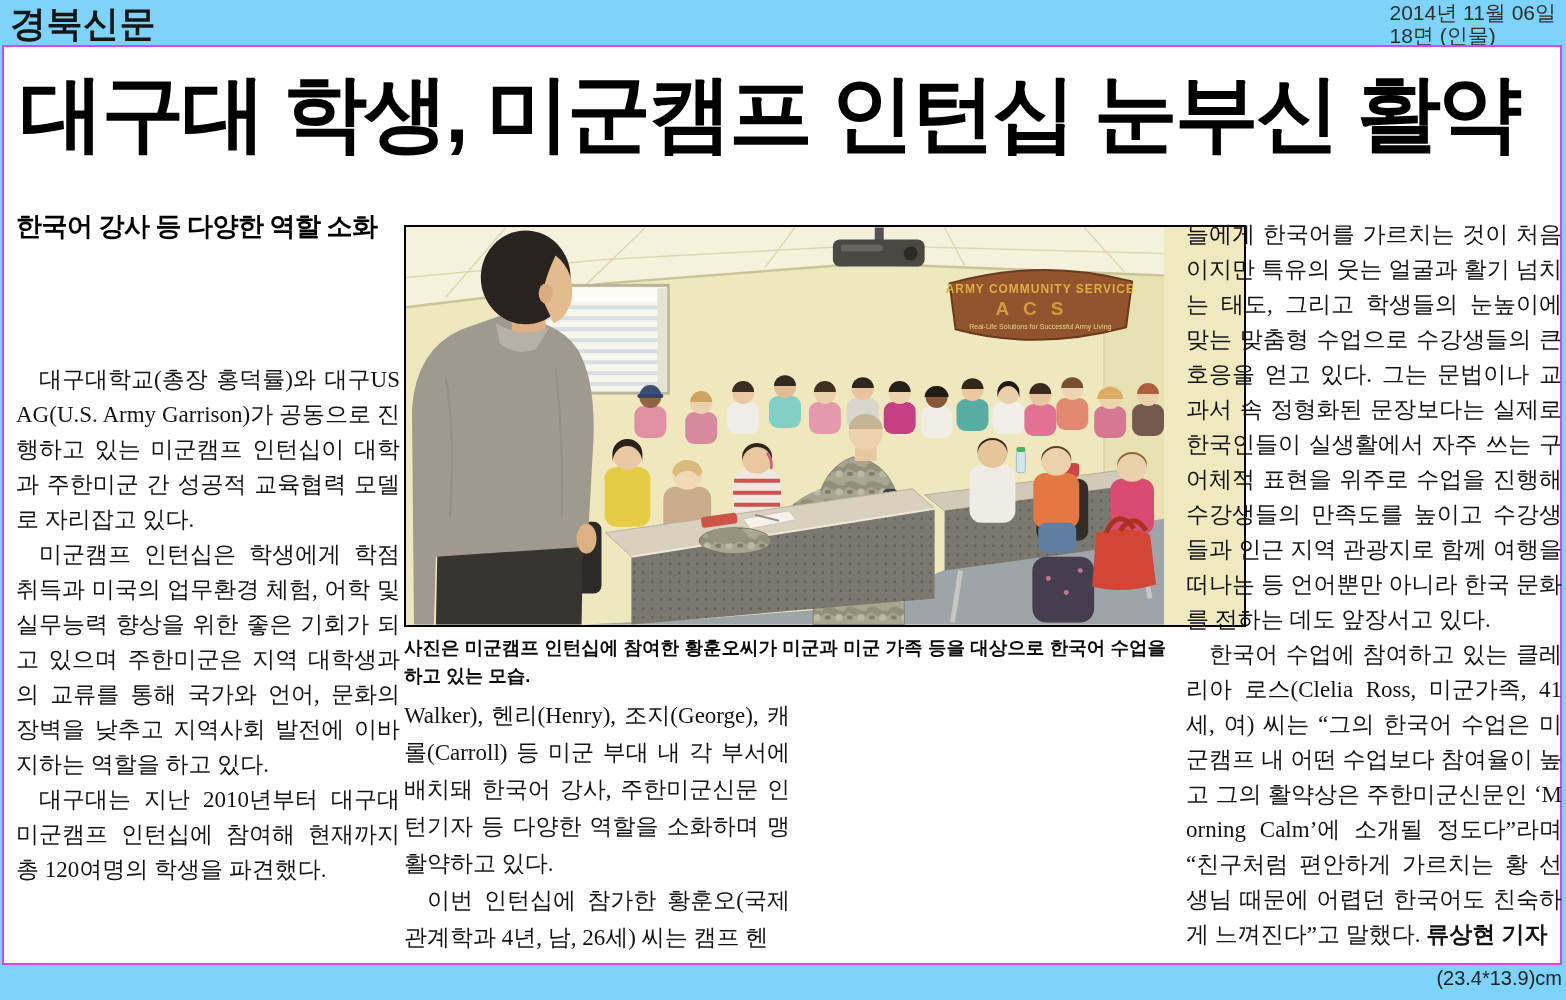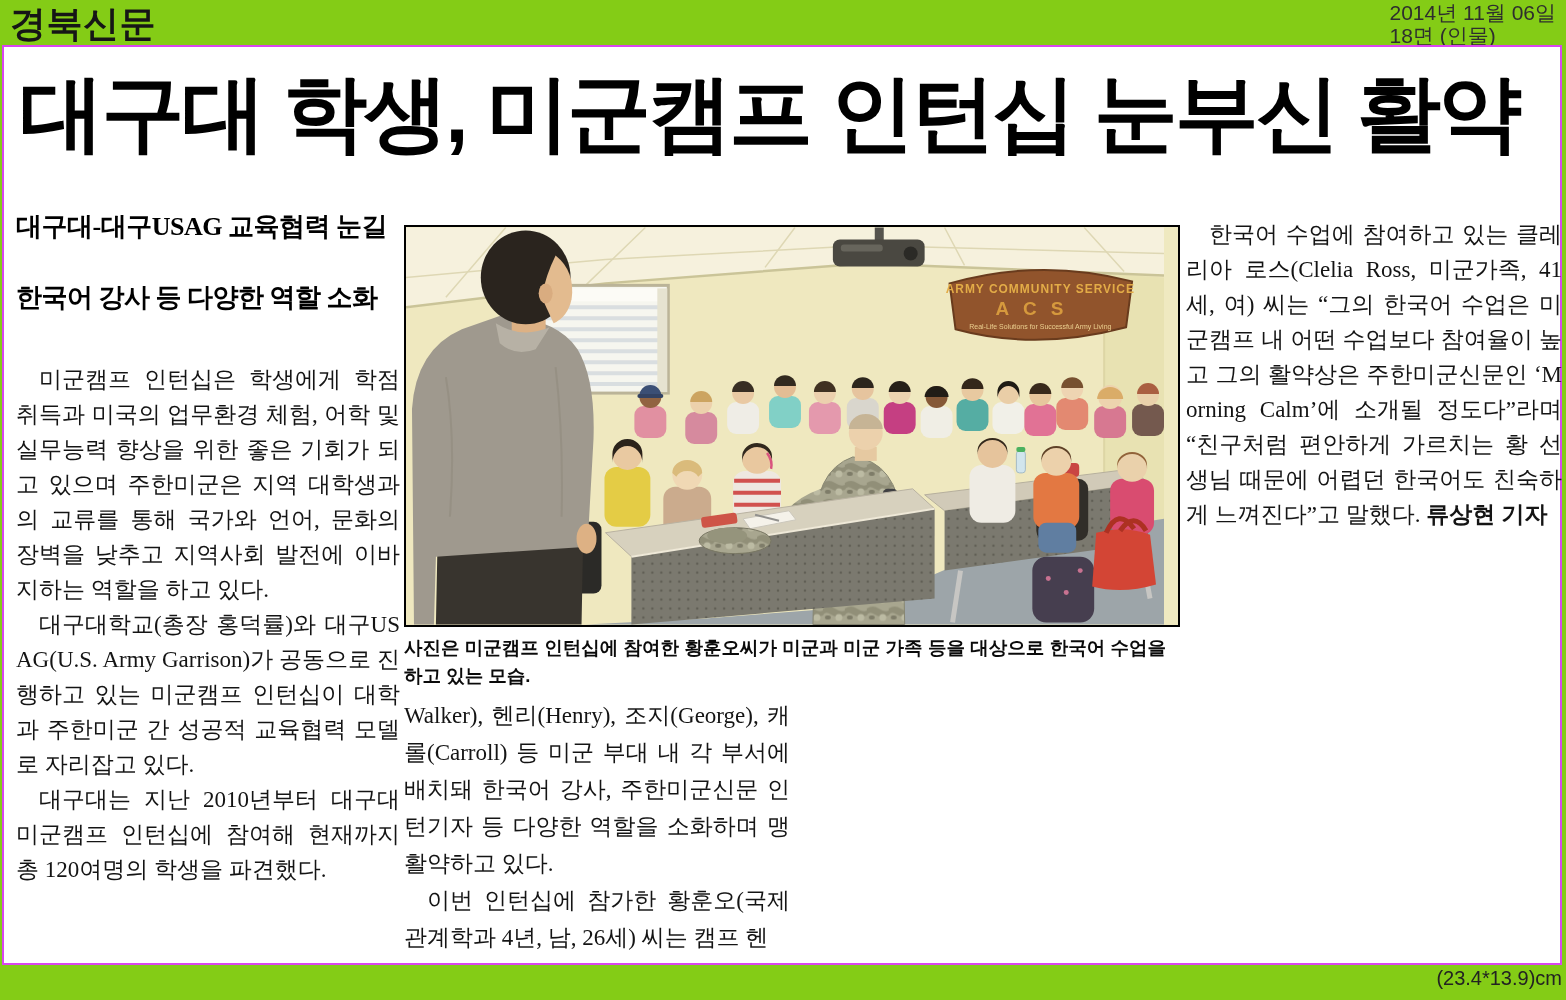--- a/index.html
+++ b/index.html
@@ -1,21 +1,21 @@
 <!DOCTYPE html>
 <html lang="ko"><head>
 <meta charset="utf-8">
 <style>
   * { margin:0; padding:0; box-sizing:border-box; }
   html,body { background:#ffffff; }
   body {
     width:1566px; height:1000px; position:relative; overflow:hidden;
     font-family:"Liberation Serif","DejaVu Serif",serif; color:#111;
   }
-  .page { position:absolute; inset:0; background:#84cc16; }
+  .page { position:absolute; inset:0; background:#7dd3fc; }
 
   .masthead {
     position:absolute; left:10px; top:0;
     font-family:"Liberation Sans","DejaVu Sans",sans-serif;
     font-weight:800; font-size:36px; color:#161616; letter-spacing:0.5px;
   }
   .dateline {
     position:absolute; right:10px; top:1px; text-align:left;
     font-family:"Liberation Sans","DejaVu Sans",sans-serif;
     font-size:21px; line-height:23px; color:#2e2e2e; font-weight:500;
@@ -42,21 +42,21 @@
     font-size:23px; color:#141414;
   }
   .col p { text-indent:23px; margin:0; }
   .col p.cont { text-indent:0; }
   .col1 { left:12px;   top:315px; width:384px; line-height:35px; }
   .col2 { left:400px;  top:650px; width:386px; line-height:37px; }
   .col3 { left:790px;  top:650px; width:384px; line-height:37px; }
   .col4 { left:1182px; top:170px; width:376px; line-height:35px; }
 
   .photo-frame {
-    position:absolute; left:400px; top:178px; width:776px; height:402px;
+    position:absolute; left:400px; top:178px; width:842px; height:402px;
     border:2px solid #000; background:#efe9c0; overflow:hidden;
   }
   .caption {
     position:absolute; left:400px; top:587px; width:762px;
     font-family:"Liberation Sans","DejaVu Sans",sans-serif;
     font-weight:700; font-size:18.5px; line-height:28px; color:#0a0a0a;
     text-align:justify; word-break:break-all;
   }
   .byline { font-family:"Liberation Sans","DejaVu Sans",sans-serif; font-weight:700; white-space:nowrap; }
   .size-note {
@@ -75,27 +75,26 @@
   <div class="dateline">
     <div>2014년 11월 06일</div>
     <div>18면 (인물)</div>
   </div>
 
   <div class="article-box">
 
     <h1 class="headline">대구대 학생, 미군캠프 인턴십 눈부신 활약</h1>
 
     <div class="subhead">
-      <div class="sh1">대구대-대구USAG 교육협력 눈길</div>
       <div class="sh2">한국어 강사 등 다양한 역할 소화</div>
     </div>
 
     <div class="col col1">
+      <p>대구대학교(총장 홍덕률)와 대구USAG(U.S. Army Garrison)가 공동으로 진행하고 있는 미군캠프 인턴십이 대학과 주한미군 간 성공적 교육협력 모델로 자리잡고 있다.</p>
       <p>미군캠프 인턴십은 학생에게 학점 취득과 미국의 업무환경 체험, 어학 및 실무능력 향상을 위한 좋은 기회가 되고 있으며 주한미군은 지역 대학생과의 교류를 통해 국가와 언어, 문화의 장벽을 낮추고 지역사회 발전에 이바지하는 역할을 하고 있다.</p>
-      <p>대구대학교(총장 홍덕률)와 대구USAG(U.S. Army Garrison)가 공동으로 진행하고 있는 미군캠프 인턴십이 대학과 주한미군 간 성공적 교육협력 모델로 자리잡고 있다.</p>
       <p>대구대는 지난 2010년부터 대구대 미군캠프 인턴십에 참여해 현재까지 총 120여명의 학생을 파견했다.</p>
     </div>
 
     <div class="photo-frame">
       <svg viewBox="0 0 760 398" width="758" height="398">
         <defs>
           <pattern id="camo" width="22" height="18" patternUnits="userSpaceOnUse">
             <rect width="22" height="18" fill="#a3a28c"></rect>
             <path d="M0,4 q6,-4 12,0 t10,2 l0,5 q-8,3 -14,-1 t-8,1 z" fill="#8a8974"></path>
             <circle cx="16" cy="13" r="3.5" fill="#b9b8a2"></circle>
@@ -323,20 +322,21 @@
 
     <div class="caption">사진은 미군캠프 인턴십에 참여한 황훈오씨가 미군과 미군 가족 등을 대상으로 한국어 수업을 하고 있는 모습.</div>
 
     <div class="col col2">
       <p class="cont">Walker), 헨리(Henry), 조지(George), 캐롤(Carroll) 등 미군 부대 내 각 부서에 배치돼 한국어 강사, 주한미군신문 인턴기자 등 다양한 역할을 소화하며 맹활약하고 있다.</p>
       <p>이번 인턴십에 참가한 황훈오(국제관계학과 4년, 남, 26세) 씨는 캠프 헨</p>
     </div>
 
 
     <div class="col col4">
+      <p class="cont">들에게 한국어를 가르치는 것이 처음이지만 특유의 웃는 얼굴과 활기 넘치는 태도, 그리고 학생들의 눈높이에 맞는 맞춤형 수업으로 수강생들의 큰 호응을 얻고 있다. 그는 문법이나 교과서 속 정형화된 문장보다는 실제로 한국인들이 실생활에서 자주 쓰는 구어체적 표현을 위주로 수업을 진행해 수강생들의 만족도를 높이고 수강생들과 인근 지역 관광지로 함께 여행을 떠나는 등 언어뿐만 아니라 한국 문화를 전하는 데도 앞장서고 있다.</p>
       <p><span>한국어 수업에 참여하고 있는 클레리아 로스(Clelia Ross, 미군가족, 41세, 여) 씨는 “그의 한국어 수업은 미군캠프 내 어떤 수업보다 참여율이 높고 그의 활약상은 주한미군신문인 ‘Morning Calm’에 소개될 정도다”라며 “친구처럼 편안하게 가르치는 황 선생님 때문에 어렵던 한국어도 친숙하게 느껴진다”고 말했다.</span> <span class="byline">류상현 기자</span></p>
     </div>
 
   </div>
 
   <div class="size-note">(23.4*13.9)cm</div>
 
 </div>
 
 </body></html>

